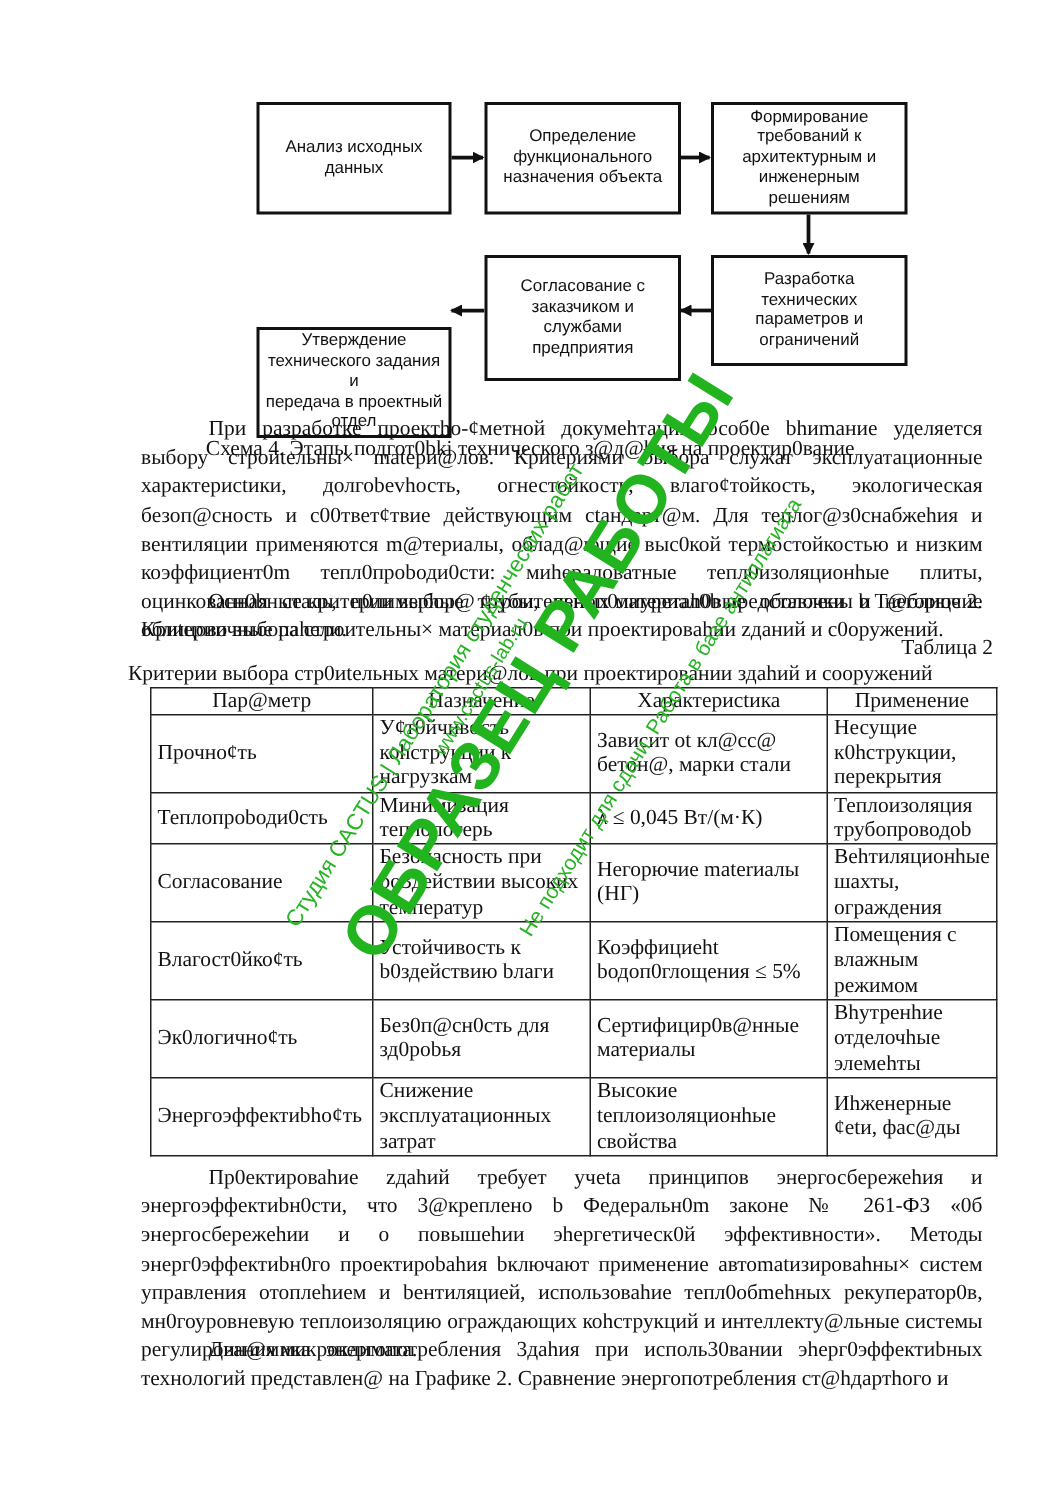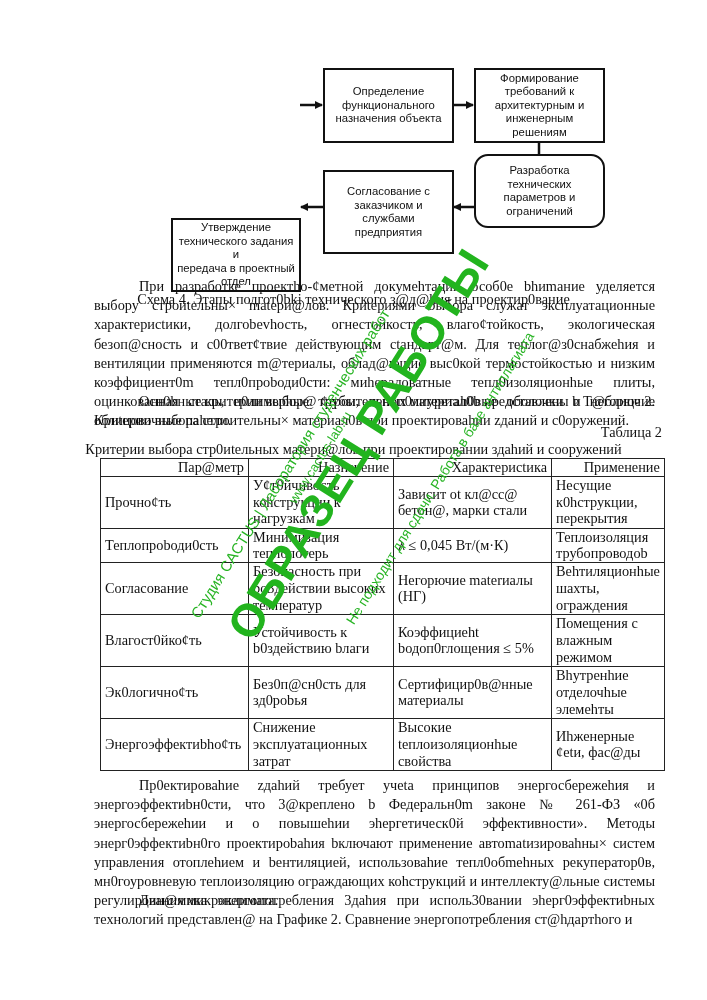--- a/index.html
+++ b/index.html
@@ -22,21 +22,21 @@
           text-align: justify; text-align-last: left; margin: 0; }
   .para .indent { display: inline-block; width: 45px; }
 
   .table-label { position: absolute; right: 45px; font-size: 14.3px; top: 424px; }
   .table-title { position: absolute; left: 0; width: 707px; top: 441px; text-align: center; font-size: 14.3px; }
 
   
   table.crit { position: absolute; left: 100px; top: 458px; border-collapse: collapse;
                font-size: 14.3px; line-height: 16.6px; }
   table.crit th, table.crit td { border: 1px solid #222; padding: 0 4px; vertical-align: middle; font-weight: normal; }
-  table.crit th { text-align: right; height: 16px; }
+  table.crit th { text-align: center; height: 16px; }
   table.crit td { text-align: left; }
   .c1 { width: 139px; } .c2 { width: 136px; } .c3 { width: 149px; } .c4 { width: 102px; }
 
   
   .wm { position: absolute; left: 0; top: 0; width: 707px; height: 1000px; pointer-events: none; }
   .wm .big { position: absolute; left: 140px; top: 430px; transform: rotate(-58deg); transform-origin: center;
              font-family: "Liberation Sans", "DejaVu Sans", sans-serif; font-weight: bold; font-size: 46px;
              color: #22b41e; white-space: nowrap; letter-spacing: 1px; width: 420px; text-align: center; }
   .wm .small { position: absolute; transform: rotate(-58deg); transform-origin: center;
                font-family: "Liberation Sans", "DejaVu Sans", sans-serif; font-size: 15px; color: #28b424;
@@ -55,36 +55,41 @@
         <path d="M0,0 L8,4 L0,8 Z" fill="#111"></path>
       </marker>
     </defs>
     <line x1="300" y1="105" x2="322" y2="105" stroke="#111" stroke-width="2.5" marker-end="url(#ah)"></line>
     <line x1="453" y1="105" x2="473" y2="105" stroke="#111" stroke-width="2.5" marker-end="url(#ah)"></line>
     <line x1="539" y1="142" x2="539" y2="169" stroke="#111" stroke-width="2.5" marker-end="url(#ah)"></line>
     <line x1="474" y1="207" x2="454" y2="207" stroke="#111" stroke-width="2.5" marker-end="url(#ah)"></line>
     <line x1="323" y1="207" x2="301" y2="207" stroke="#111" stroke-width="2.5" marker-end="url(#ah)"></line>
   </svg>
 
+  <div class="box" style="left:171px;top:68px;width:130px;height:75px;">
+    <div>
+        <span>Анализ исходных данных</span>
+      </div>
+  </div>
   <div class="box" style="left:474px;top:68px;width:131px;height:75px;">
     <div>
       <span>Формирование</span>
       <span>требований к</span>
       <span>архитектурным и</span>
       <span>инженерным решениям</span>
     </div>
   </div>
   <div class="box" style="left:323px;top:68px;width:131px;height:75px;">
     <div>
       <span>Определение</span>
       <span>функционального</span>
       <span>назначения объекта</span>
     </div>
   </div>
-  <div class="box" style="left:474px;top:154px;width:131px;height:74px;border-radius:14px;">
+  <div class="box" style="left:474px;top:170px;width:131px;height:74px;">
     <div>
       <span>Разработка технических</span>
       <span>параметров и</span>
       <span>ограничений</span>
     </div>
   </div>
   <div class="box" style="left:323px;top:170px;width:131px;height:84px;">
     <div>
       <span>Согласование с</span>
       <span>заказчиком и службами</span>

